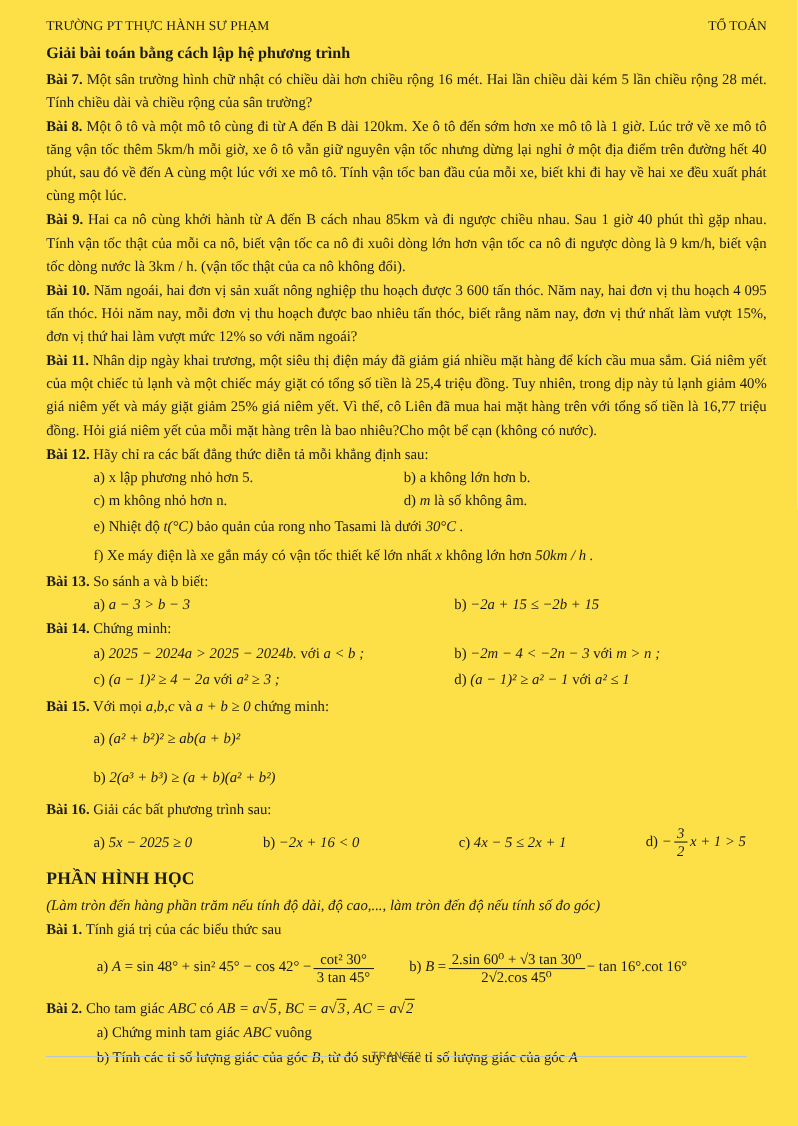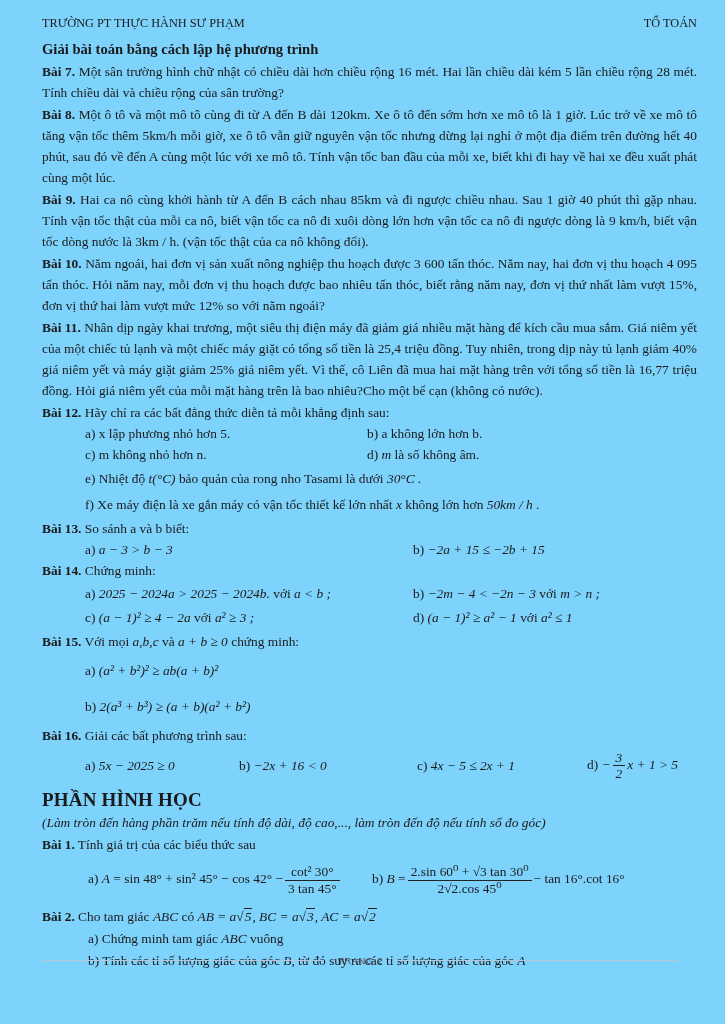--- a/index.html
+++ b/index.html
@@ -1,20 +1,20 @@
 <!DOCTYPE html>
 <html><head>
 <meta charset="utf-8">
 <style>
   html,body{margin:0;padding:0;background:#e8e8e8;}
   .page{
     position:relative;
     width:725px;height:1024px;
     margin:0 auto;
-    background:#7dd3fc;
+    background:#fde047;
     box-sizing:border-box;
     padding:14px 28px 0 42px;
     font-family:"Liberation Serif","DejaVu Serif",serif;
     font-size:13.4px;
     color:#1a1a1a;
     overflow:hidden;
   }
   .hdr{display:flex;justify-content:space-between;font-size:12.3px;line-height:18px;}
   .doc-title{font-size:14.6px;font-weight:bold;line-height:22px;margin:6px 0 1px 0;}
   .prob{margin:0;text-align:justify;line-height:21.3px;}
@@ -31,21 +31,21 @@
   .taller{line-height:26px;}
   .mrow{line-height:24px;}
   .h15{line-height:23px;margin:0;}
   .r15{line-height:36px;flex-direction:column;}
   .r16{display:flex;align-items:center;min-height:40px;}
   .frac{display:inline-block;vertical-align:middle;text-align:center;line-height:15.5px;margin:0 2px;}
   .frac .num{display:block;padding:0 3px;}
   .frac .den{display:block;border-top:1px solid #222;padding:0 3px;}
   .sq{white-space:nowrap;}
   .sq .rd{border-top:1.2px solid #222;padding:0 1px;}
-  .geo-title{font-size:19px;font-weight:bold;line-height:24px;margin:2px 0 0 0;letter-spacing:0.2px;}
+  .geo-title{font-size:16px;font-weight:bold;line-height:24px;margin:2px 0 0 0;letter-spacing:0.2px;}
   .note{font-style:italic;line-height:22px;}
   .b1head{line-height:21.3px;margin:0;}
   .b1row{display:flex;align-items:center;min-height:50px;line-height:17px;justify-content:center;}
   .b1a{width:330px;flex:none;padding-left:46px;box-sizing:border-box;}
   .b1b{flex:1;}
   .b2line{line-height:23px;}
   .line2{line-height:21.5px;}
   .footer{position:absolute;left:42px;right:46px;top:955px;display:flex;align-items:center;gap:14px;}
   .fline{flex:1;height:1px;background:#b5c7d8;}
   .ftext{font-family:"Liberation Sans","DejaVu Sans",sans-serif;font-size:9.5px;color:#4d4d4d;letter-spacing:0.6px;}

